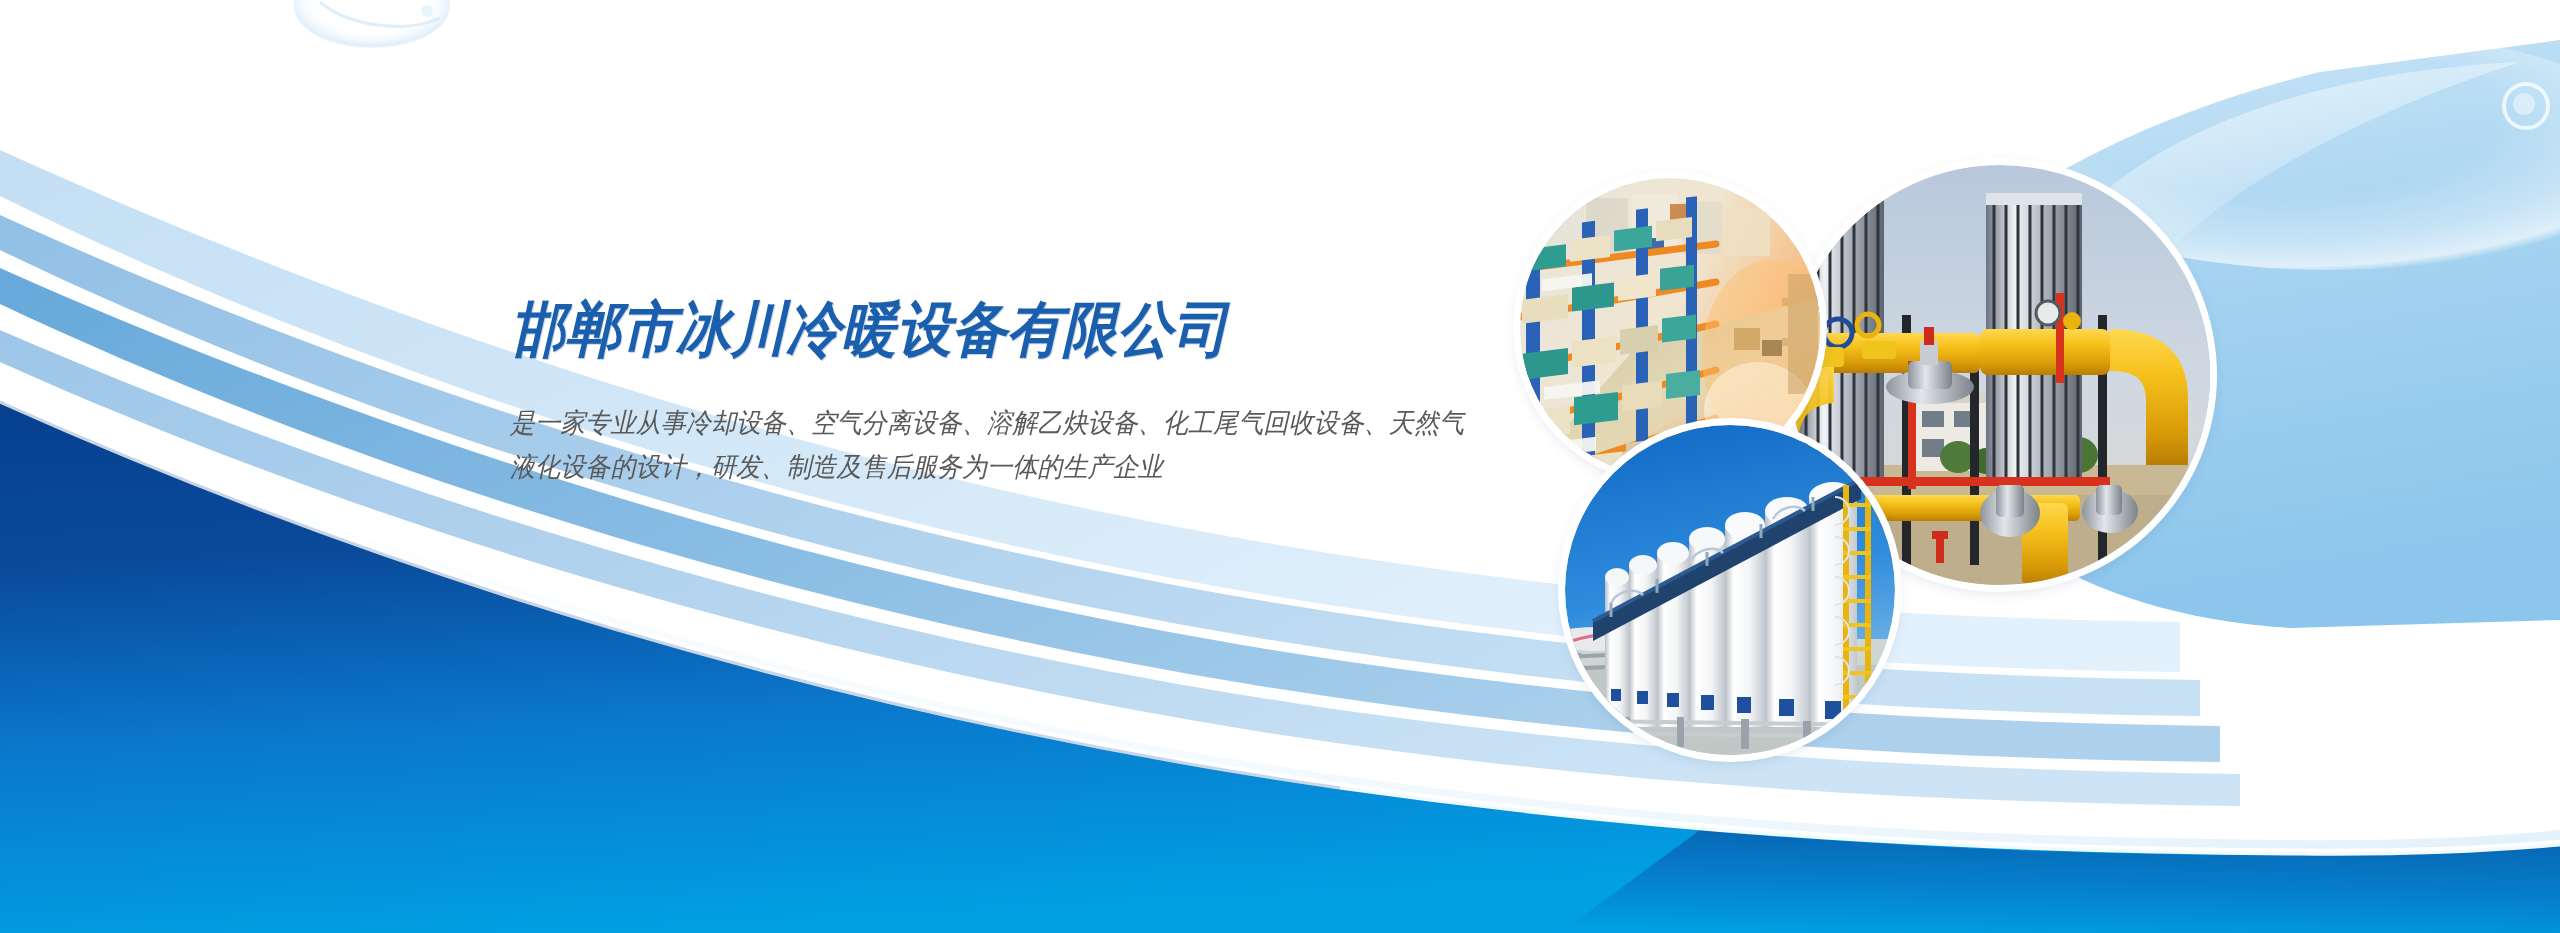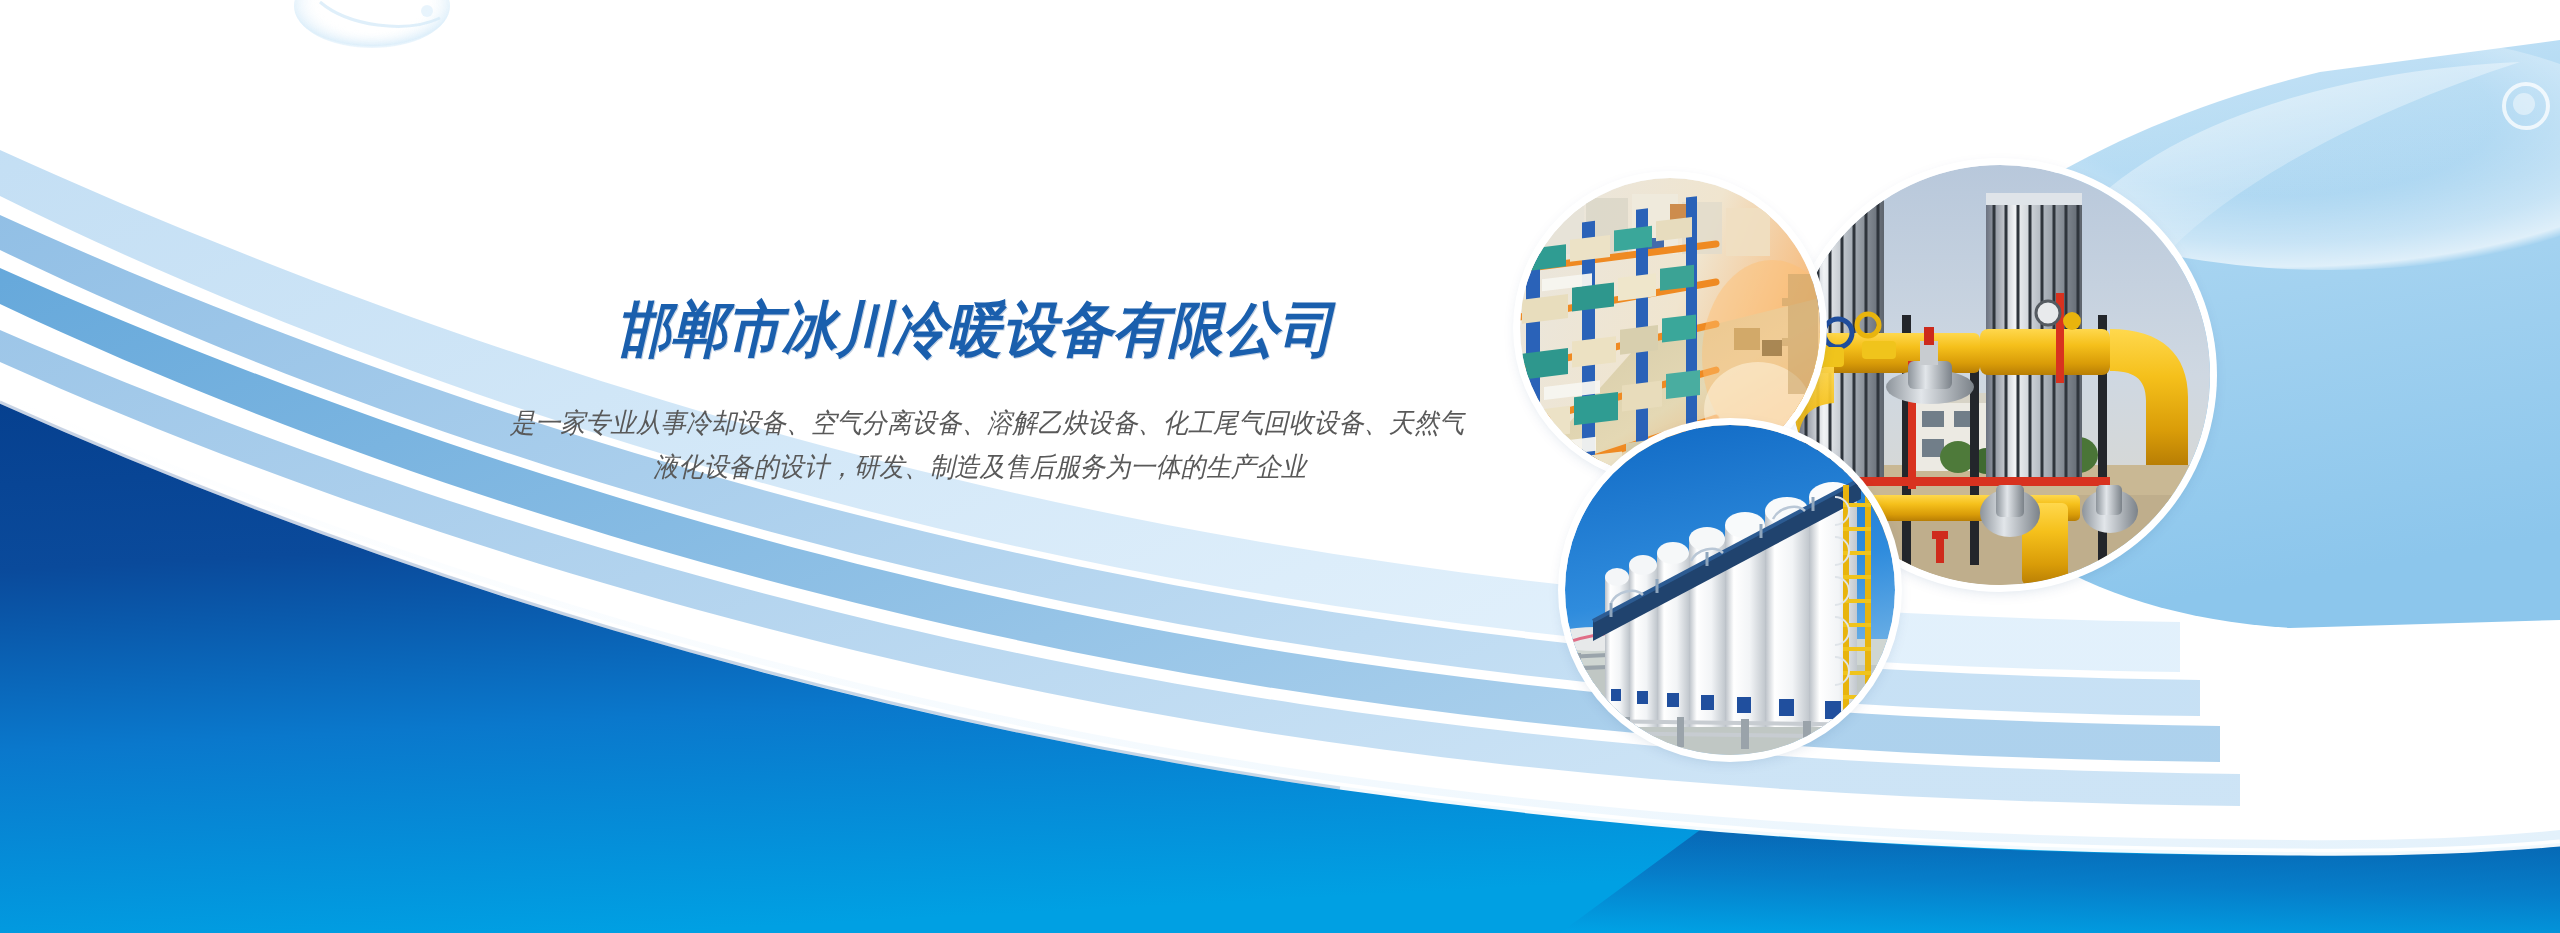--- a/index.html
+++ b/index.html
@@ -1,17 +1,17 @@
 <!DOCTYPE html>
 <html><head>
 <meta charset="utf-8">
 <style>
   html,body{margin:0;padding:0;background:#fff;}
   body{font-family:"Liberation Sans","DejaVu Sans",sans-serif;}
-  #banner{position:relative;width:2560px;height:933px;overflow:hidden;background:#ffffff;text-align:center;}
+  #banner{position:relative;width:2560px;height:933px;overflow:hidden;background:#ffffff;}
   #bgsvg{position:absolute;inset:0;width:2560px;height:933px;display:block;}
   #textblock{position:absolute;left:510px;top:300px;width:1010px;z-index:40;}
   #headline{
     font-size:60px;line-height:1.0;font-weight:bold;font-style:italic;
     color:#1a5fad;letter-spacing:0px;white-space:nowrap;
     font-family:"Liberation Serif","DejaVu Serif",serif;
     transform:scaleX(0.92);transform-origin:left center;
     text-shadow:1px 1px 0 rgba(20,70,140,.25);
   }
   #subtitle{

